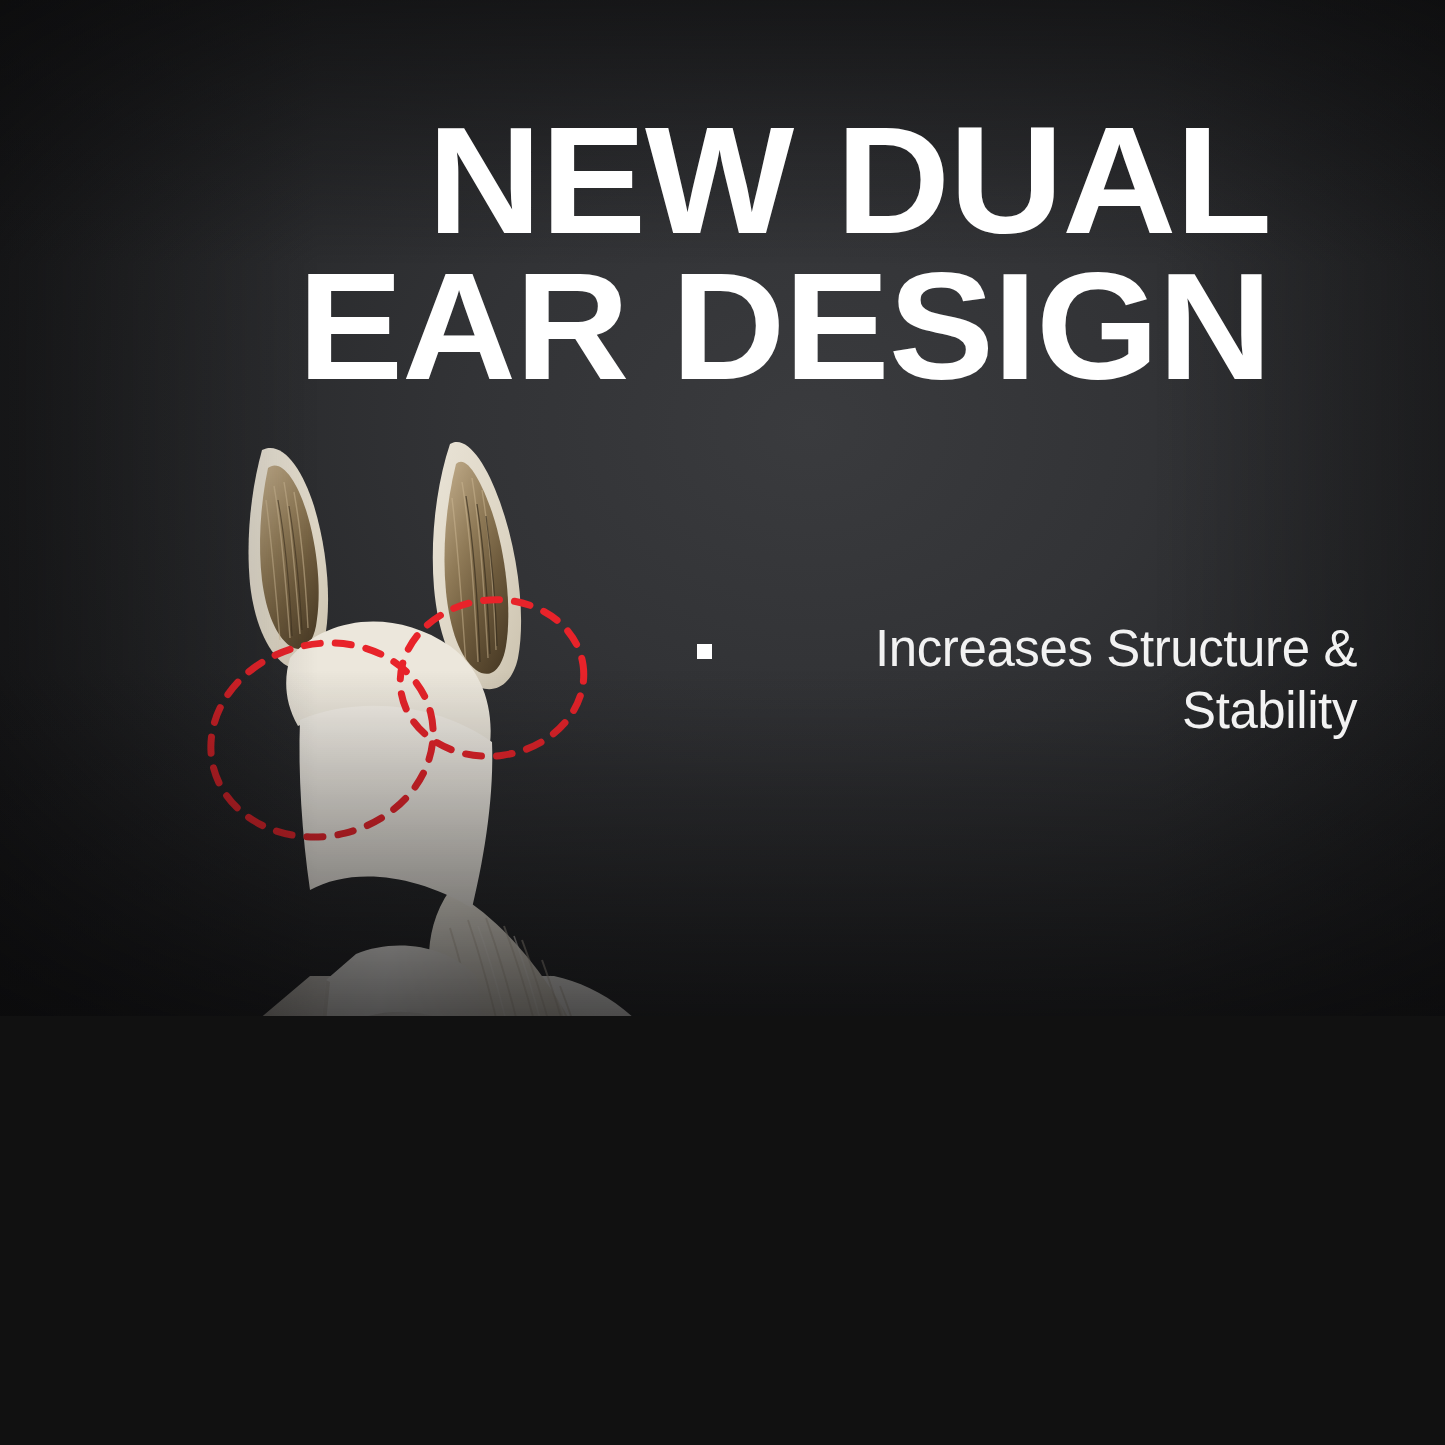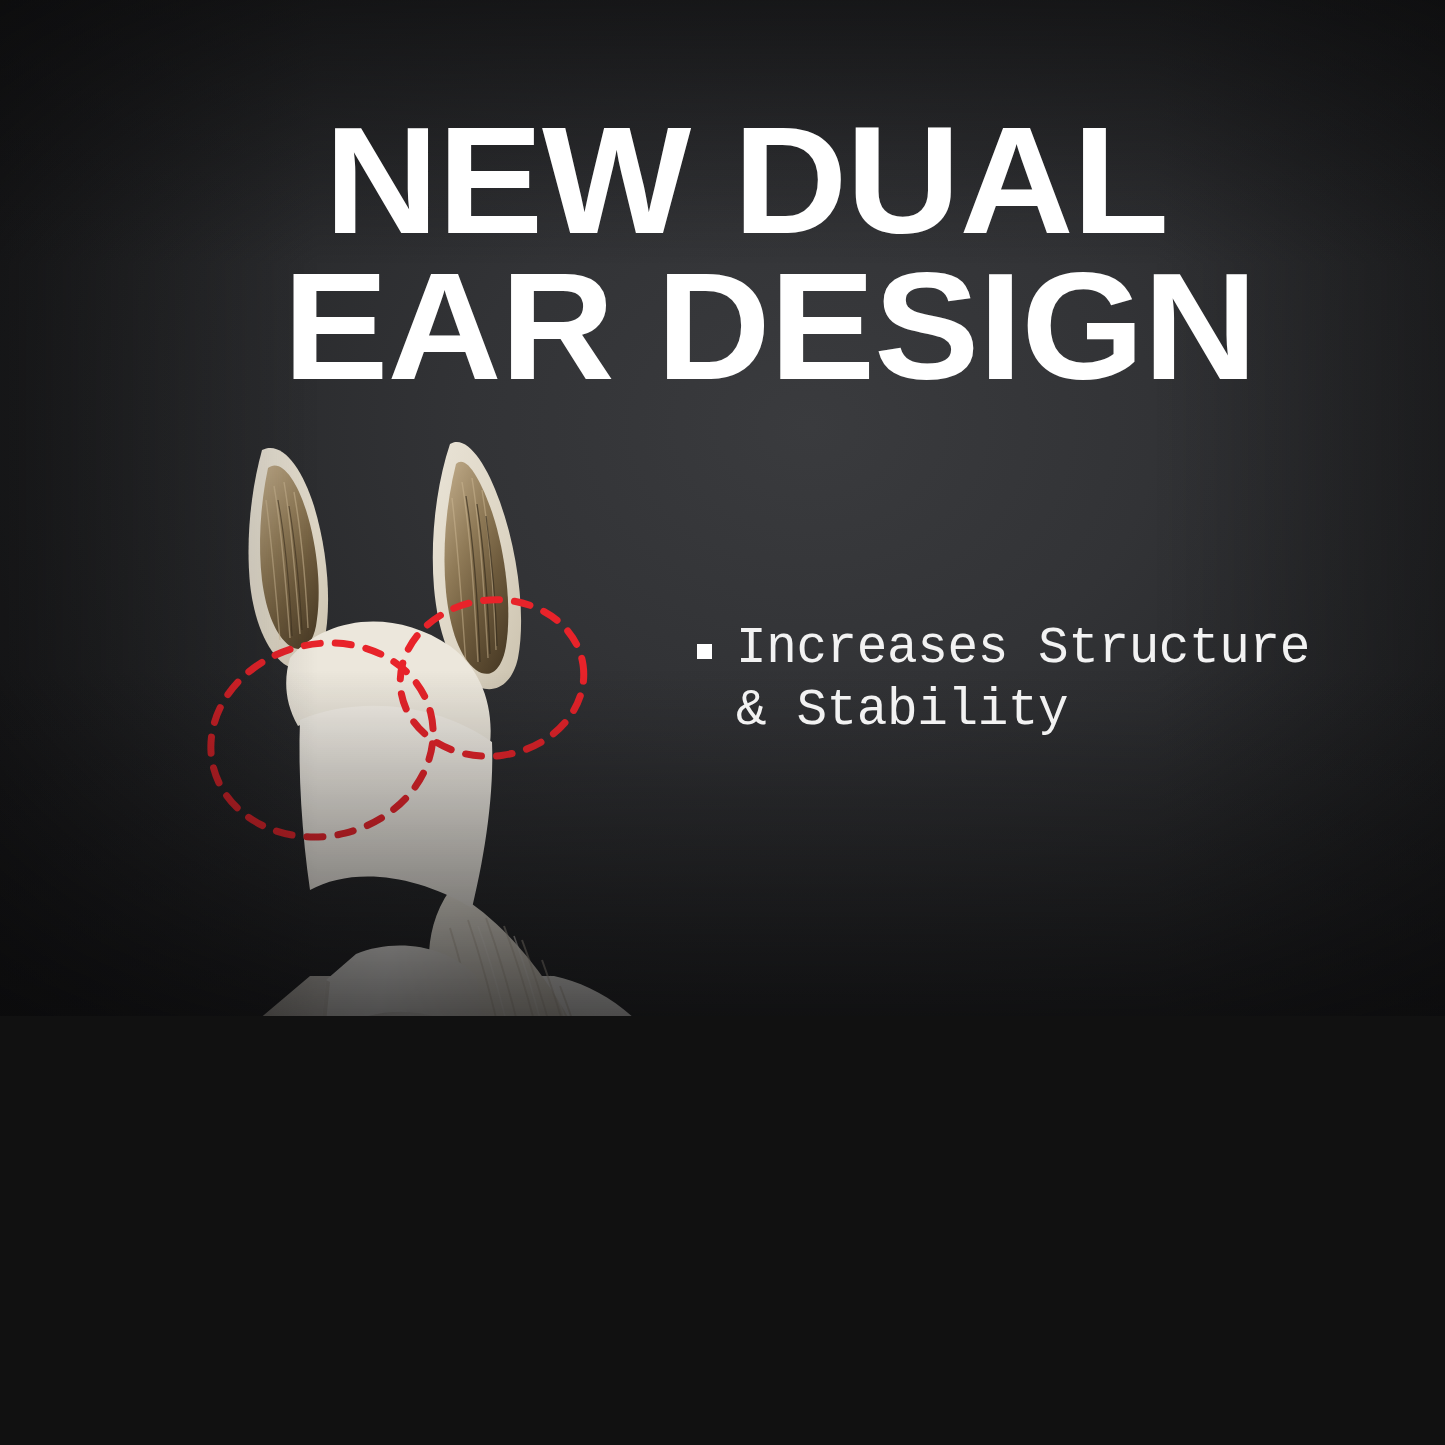--- a/index.html
+++ b/index.html
@@ -7,20 +7,21 @@
     width:1445px; height:1445px;
     background:#111111;
     font-family:"Liberation Sans", sans-serif;
     overflow:hidden;
   }
   #stage {
     position:relative;
     width:1445px; height:1016px;
     overflow:hidden;
     background:#1a1a1c;
+    text-align:right;
   }
   
   .bg-base {
     position:absolute; inset:0;
     background:
       radial-gradient(ellipse 1150px 900px at 56% 42%, #3a3b3e 0%, #323336 30%, #252628 62%, #1a1a1c 88%, #141415 100%);
   }
   .bg-vignette {
     position:absolute; inset:0;
     background:
@@ -63,21 +64,21 @@
     flex:0 0 15px;
     margin-top:26px;
     margin-right:24px;
   }
   .bullet-text {
     color:#f2f2f2;
     font-size:51px;
     line-height:1.22;
     font-weight:400;
     letter-spacing:-0.4px;
-    font-family:Liberation Mono, monospace;
+    font-family:Liberation Sans, sans-serif;
   }
 
   
   .horse-wrap {
     position:absolute;
     left:150px; top:420px;
     width:620px; height:1010px;
   }
   .horse-svg { display:block; width:100%; height:100%; }
 

